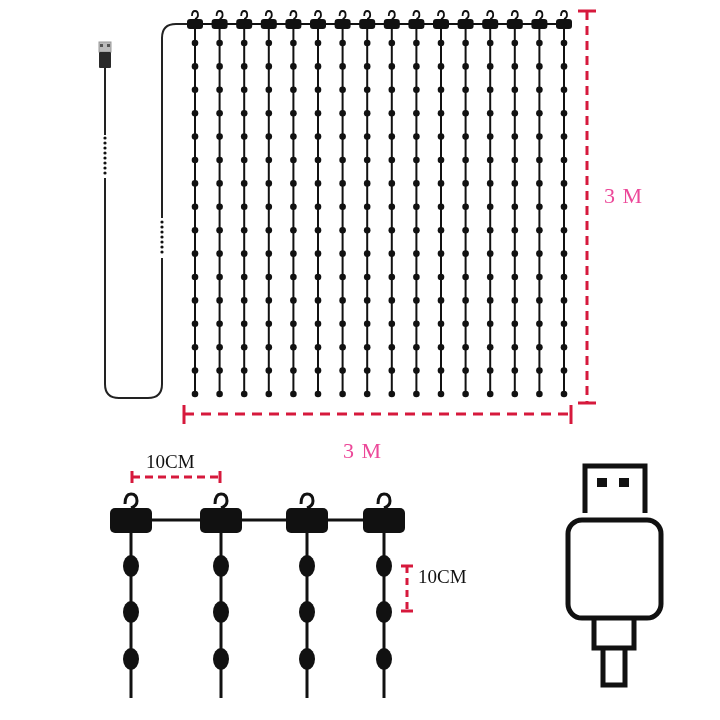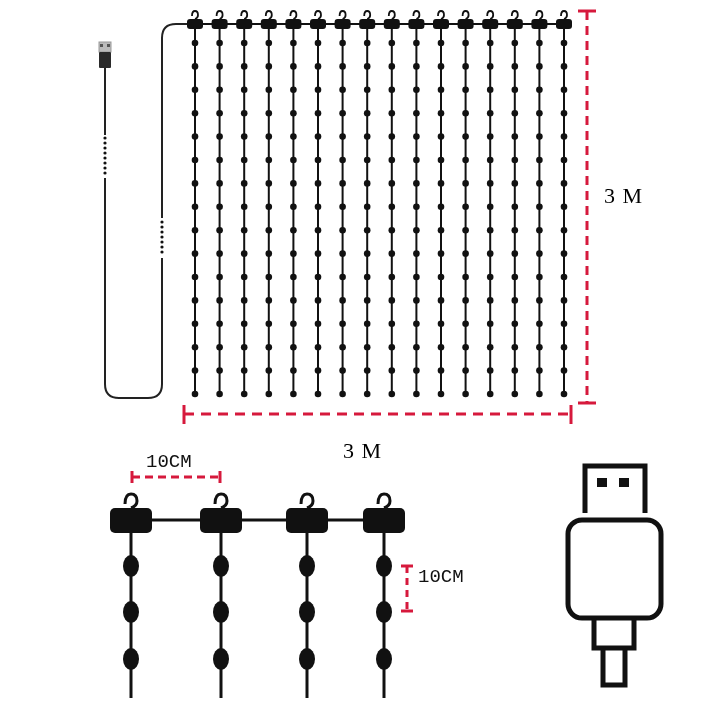--- a/index.html
+++ b/index.html
@@ -1,19 +1,19 @@
 <!DOCTYPE html>
 <html><head>
 <meta charset="utf-8">
 <style>
   html, body { margin: 0; padding: 0; background: #ffffff; }
   body { width: 720px; height: 720px; position: relative; overflow: hidden; font-family: "Liberation Sans", sans-serif; }
   svg { position: absolute; left: 0; top: 0; }
-  .serif-label { position: absolute; font-family: "Liberation Serif", serif; font-size: 22px; color: #000000; letter-spacing: 1px; }
-  .sans-label { position: absolute; font-family: Liberation Mono, monospace; font-size: 19px; color: #111; }
+  .serif-label { position: absolute; font-family: "Liberation Serif", serif; font-size: 22px; color: #ec4899; letter-spacing: 1px; }
+  .sans-label { position: absolute; font-family: Liberation Serif, serif; font-size: 19px; color: #111; }
 </style>
 </head>
 <body>
 
 <svg width="720" height="720" viewBox="0 0 720 720">
 
   <g>
     <rect x="99" y="42" width="12" height="10" fill="#bbb" stroke="#999" stroke-width="1"></rect>
     <rect x="100" y="44" width="3" height="3" fill="#555"></rect>
     <rect x="107" y="44" width="3" height="3" fill="#555"></rect>

